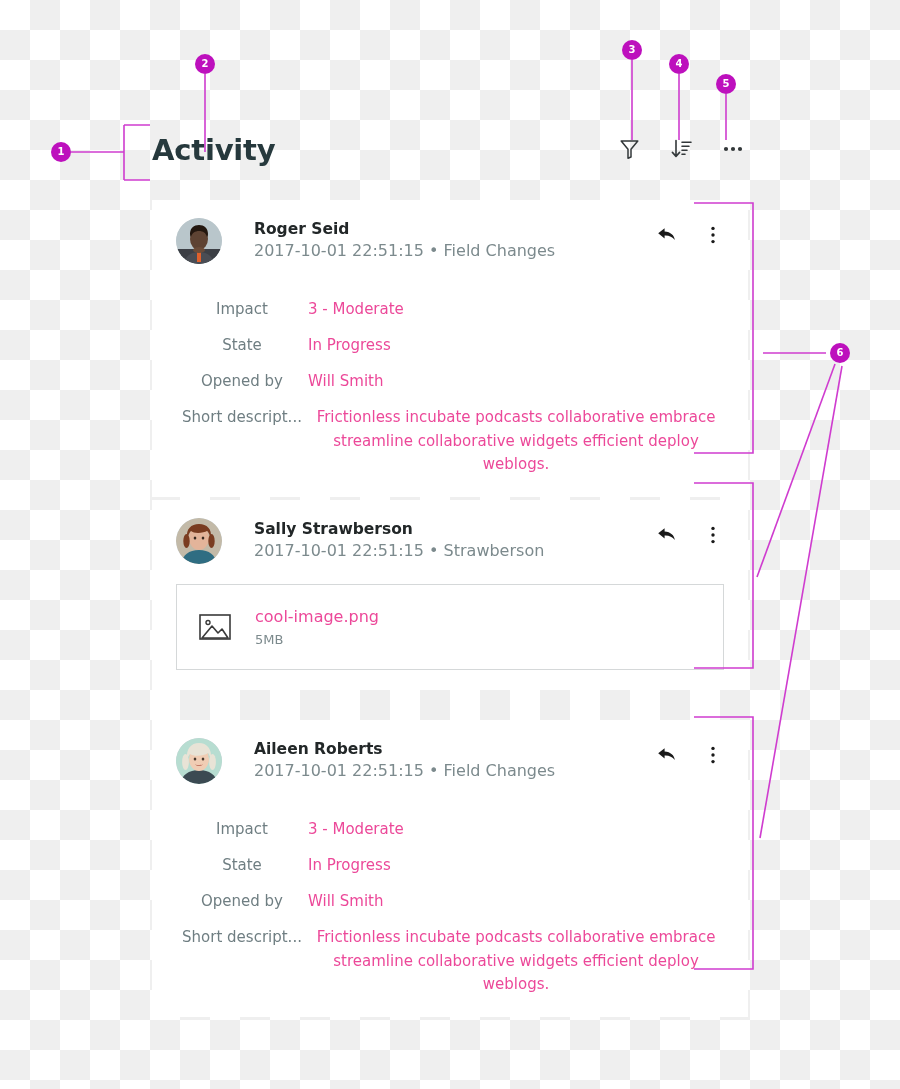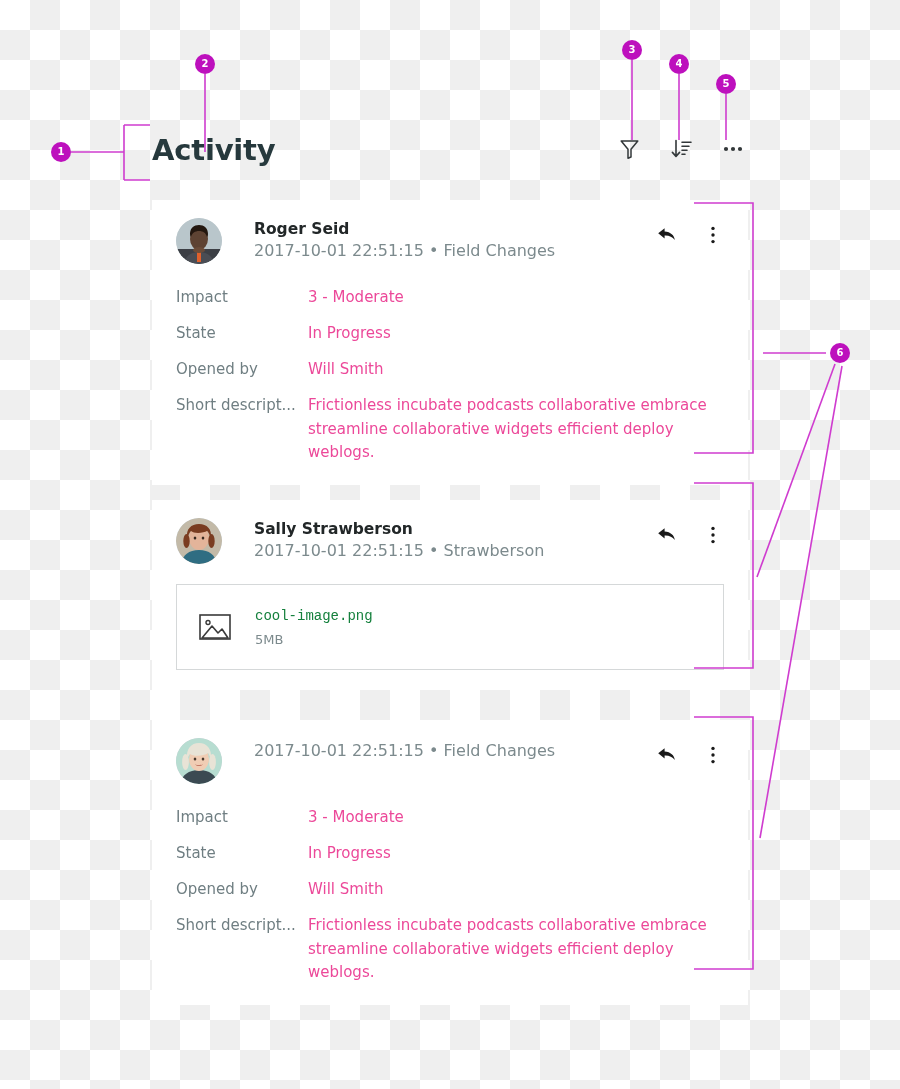--- a/index.html
+++ b/index.html
@@ -124,21 +124,22 @@
     height: 22px;
     display: flex;
     align-items: center;
     justify-content: center;
     cursor: pointer;
   }
   .act-btn svg { display: block; }
 
   
   .fields {
-    margin-top: 16px;
+    margin-top: 28px;
+    text-align: center;
   }
   .frow {
     display: flex;
     align-items: flex-start;
     margin-bottom: 13px;
   }
   .frow:last-child { margin-bottom: 0; }
   .flabel {
     flex: 0 0 132px;
     font-size: 15px;
@@ -164,24 +165,23 @@
     padding: 0 22px;
   }
   .att-icon {
     flex: 0 0 38px;
     height: 30px;
     display: flex;
     align-items: center;
   }
   .att-text { margin-left: 18px; }
   .att-name {
-    font-size: 14px;
-    color: #15803d;
+    font-size: 16px;
+    color: #ec4899;
     line-height: 21px;
-    font-family: Liberation Mono, monospace;
   }
   .att-size {
     font-size: 13px;
     color: #7c8a8d;
     line-height: 18px;
     margin-top: 4px;
   }
 
   
   .anno-svg {
@@ -351,20 +351,21 @@
             <path d="M11 21C10 11 15 5 23 5s13 6 12 16c-1-2-2-5-3-6-4 3-14 4-18 1-1 1-2 3-3 5z" fill="#e8e3d6"></path>
             <ellipse cx="9.5" cy="24" rx="3.4" ry="8" fill="#e8e3d6"></ellipse>
             <ellipse cx="36.5" cy="24" rx="3.4" ry="8" fill="#e8e3d6"></ellipse>
             <ellipse cx="19" cy="21" rx="1.3" ry="1.5" fill="#4a3a2e"></ellipse>
             <ellipse cx="27" cy="21" rx="1.3" ry="1.5" fill="#4a3a2e"></ellipse>
             <path d="M19 26c1.4 1.6 6.6 1.6 8 0-1 2.6-7 2.6-8 0z" fill="#b5604f"></path>
           </g>
         </svg>
       </div>
       <div class="who">
+        <div class="who-name">Aileen Roberts</div>
         <div class="who-meta">
           <span>2017-10-01 22:51:15</span>
           <span>•</span>
           <span>Field Changes</span>
         </div>
       </div>
       <div class="card-actions">
         <div class="act-btn">
           <svg width="20" height="18" viewBox="0 0 20 18" xmlns="http://www.w3.org/2000/svg" aria-hidden="true">
             <path d="M7.6 2.2 1.2 7.3l6.4 5.1V9.5c4.6-.2 7.7 1.3 10.2 4.6-.6-4.9-4-8.1-10.2-8.6z" fill="#1a1a1a"></path>

